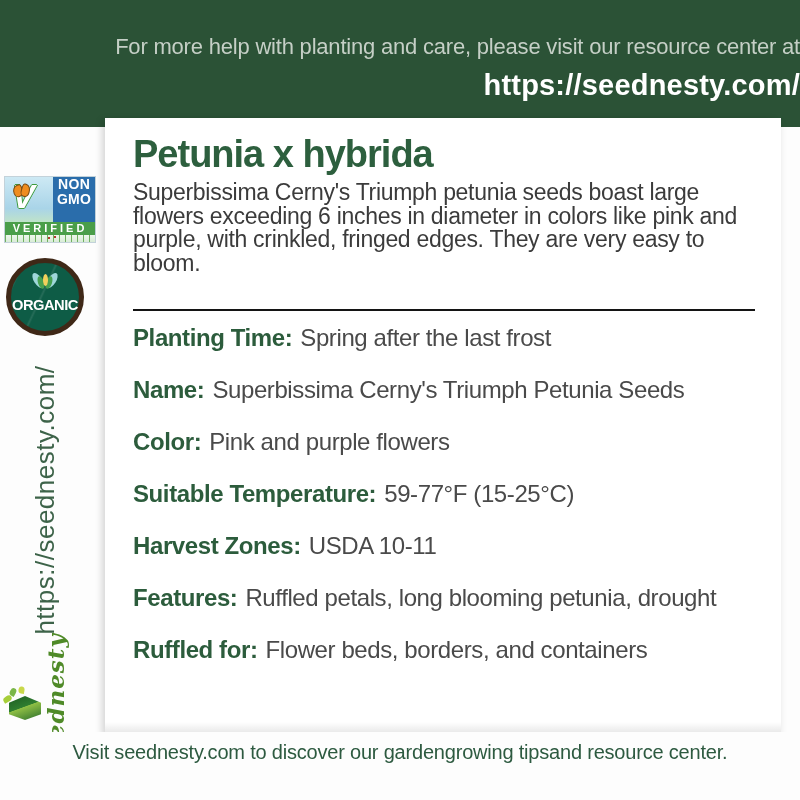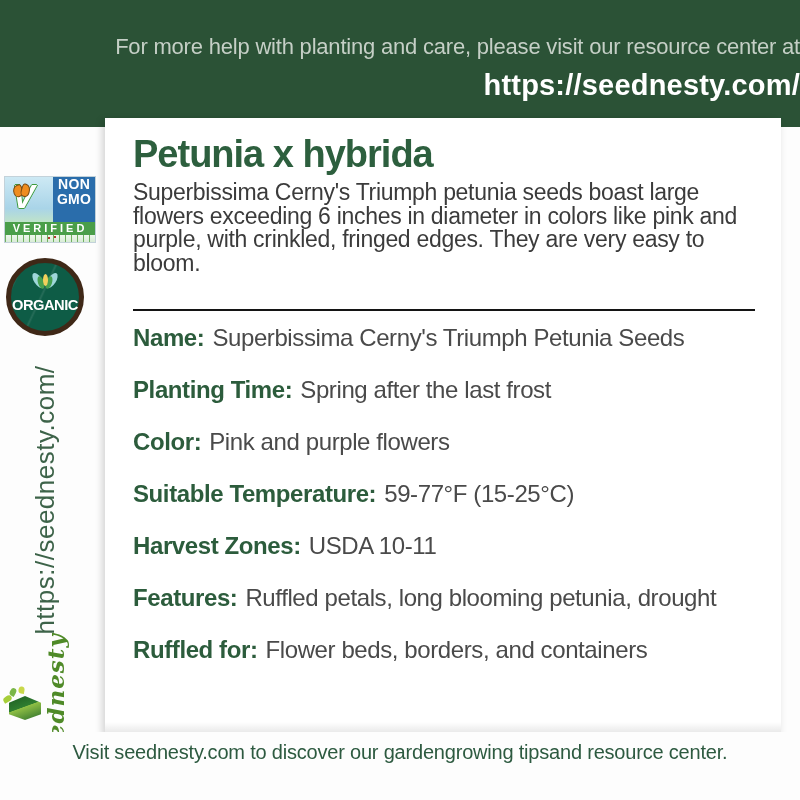--- a/index.html
+++ b/index.html
@@ -127,24 +127,24 @@
 
   </aside>
 
   <main class="card">
     <h1 class="title">Petunia x hybrida</h1>
     <p class="desc">Superbissima Cerny's Triumph petunia seeds boast large flowers exceeding 6 inches in diameter in colors like pink and purple, with crinkled, fringed edges. They are very easy to bloom.</p>
     <hr class="divider">
 
     <div class="fields">
       <div class="field-row">
-        <span class="field-label">Name:</span><span class="field-value">Superbissima Cerny's Triumph Petunia Seeds</span>
+        <span class="field-label">Planting Time:</span><span class="field-value">Spring after the last frost</span>
       </div>
       <div class="field-row">
-        <span class="field-label">Planting Time:</span><span class="field-value">Spring after the last frost</span>
+        <span class="field-label">Name:</span><span class="field-value">Superbissima Cerny's Triumph Petunia Seeds</span>
       </div>
       <div class="field-row">
         <span class="field-label">Color:</span><span class="field-value">Pink and purple flowers</span>
       </div>
       <div class="field-row">
         <span class="field-label">Suitable Temperature:</span><span class="field-value">59-77°F (15-25°C)</span>
       </div>
       <div class="field-row">
         <span class="field-label">Harvest Zones:</span><span class="field-value">USDA 10-11</span>
       </div>

